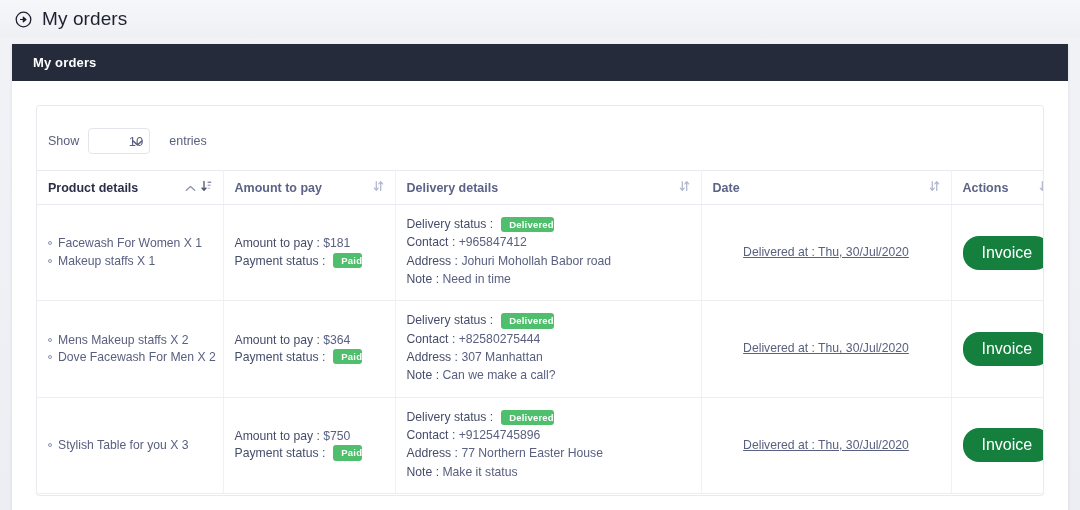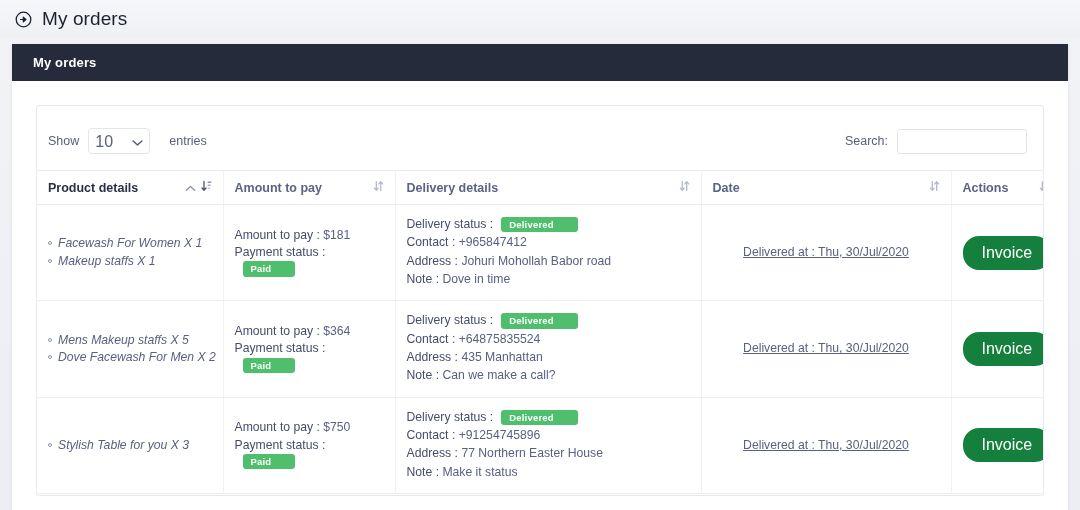--- a/index.html
+++ b/index.html
@@ -83,24 +83,25 @@
   }
   .dt-length .lbl-pre { margin-right: 9px; }
   .dt-length .lbl-post { margin-left: 19px; }
   select.len-select {
     appearance: none; -webkit-appearance: none;
     width: 62px; height: 26px;
     border: 1px solid #e3e5ec;
     border-radius: 4px;
     background: #fff;
     color: #5a6080;
-    font-size: 16px;
+    font-size: 13px;
     font-family: "Liberation Sans", sans-serif;
     padding: 0 6px;
     outline: none;
+    text-align: right;
   }
   .sel-wrap { position: relative; display: inline-block; }
   .sel-wrap .chev {
     position: absolute; right: 7px; top: 8px;
     pointer-events: none;
     color: #5a6080;
   }
   .dt-filter .srch-label { margin-right: 9px; }
   input.srch-input {
     width: 130px; height: 25px;
@@ -144,41 +145,41 @@
     color: #5a6080;
     padding: 11px 11px;
     border-bottom: 1px solid #eceef2;
     border-right: 1px solid #f0f1f5;
     vertical-align: middle;
     line-height: 1.42;
   }
   table.dt td:last-child { border-right: none; }
   table.dt tr:last-child td { border-bottom: 1px solid #eceef2; }
 
-  .prod-line { white-space: nowrap; font-style: italic; }
+  .prod-line { white-space: nowrap; }
   .prod-bullet {
     display: inline-block;
     width: 4px; height: 4px;
     border: 1px solid #8d93ab;
     border-radius: 50%;
     margin-right: 6px;
     vertical-align: 2px;
   }
   .lbl-b { font-weight: normal; color: #464d6b; }
   .dl-line { white-space: nowrap; margin-bottom: 1px; }
   .dl-line.status { display: flex; align-items: center; }
 
   .badge {
     display: inline-block;
     background: #4fbf6d;
     color: #fff;
     font-size: 9.5px;
     font-weight: bold;
     border-radius: 3px;
-    padding: 3px 24px 3px 8px;
+    padding: 3px 0 3px 8px;
     line-height: 1;
     letter-spacing: .2px;
     vertical-align: 1px;
   }
   .badge.ml { margin-left: 8px; }
   .date-cell { text-align: center; text-decoration: underline; }
   .btn-invoice {
     display: inline-block;
     background: #15803d;
     color: #fff;
@@ -234,26 +235,20 @@
                 <span class="chev">
                   <svg width="11" height="8" viewBox="0 0 11 8">
                       <path d="M1.2 2 L5.5 6 L9.8 2" fill="none" stroke="#5a6080" stroke-width="1.6" stroke-linecap="round" stroke-linejoin="round"></path>
                     </svg>
                 </span>
               </span>
               <span class="lbl-post">entries</span>
             </label>
           </div>
 
-          <div class="dt-filter">
-            <label>
-              <span class="srch-label">Search:</span>
-              <input class="srch-input" type="text" value="" style="">
-            </label>
-          </div>
         </div>
 
         <table class="dt">
           <colgroup>
               <col class="c1">
               <col class="c2">
               <col class="c3">
               <col class="c4">
               <col class="c5">
             </colgroup>
@@ -336,44 +331,44 @@
                 <div><span class="lbl-b">Amount to pay :</span> <span>$181</span></div>
                 <div><span class="lbl-b">Payment status :</span><span class="badge ml">Paid</span></div>
               </td>
               <td>
                 <div class="dl-line status">
                     <span class="lbl-b">Delivery status :</span>
                     <span class="badge ml">Delivered</span>
                   </div>
                 <div class="dl-line"><span class="lbl-b">Contact :</span> <span>+965847412</span></div>
                 <div class="dl-line"><span class="lbl-b">Address :</span> <span>Johuri Mohollah Babor road</span></div>
-                <div class="dl-line"><span class="lbl-b">Note :</span> <span>Dove in time</span></div>
+                <div class="dl-line"><span class="lbl-b">Note :</span> <span>Need in time</span></div>
               </td>
               <td class="date-cell"><span>Delivered at : Thu, 30/Jul/2020</span></td>
               <td>
                 <button class="btn-invoice">Invoice</button>
               </td>
             </tr>
 
             <tr>
               <td>
-                <div class="prod-line"><span class="prod-bullet"></span><span>Mens Makeup staffs X 5</span></div>
+                <div class="prod-line"><span class="prod-bullet"></span><span>Mens Makeup staffs X 2</span></div>
                 <div class="prod-line"><span class="prod-bullet"></span><span>Dove Facewash For Men X 2</span></div>
               </td>
               <td>
                 <div><span class="lbl-b">Amount to pay :</span> <span>$364</span></div>
                 <div><span class="lbl-b">Payment status :</span><span class="badge ml">Paid</span></div>
               </td>
               <td>
                 <div class="dl-line status">
                     <span class="lbl-b">Delivery status :</span>
                     <span class="badge ml">Delivered</span>
                   </div>
-                <div class="dl-line"><span class="lbl-b">Contact :</span> <span>+64875835524</span></div>
-                <div class="dl-line"><span class="lbl-b">Address :</span> <span>435 Manhattan</span></div>
+                <div class="dl-line"><span class="lbl-b">Contact :</span> <span>+82580275444</span></div>
+                <div class="dl-line"><span class="lbl-b">Address :</span> <span>307 Manhattan</span></div>
                 <div class="dl-line"><span class="lbl-b">Note :</span> <span>Can we make a call?</span></div>
               </td>
               <td class="date-cell"><span>Delivered at : Thu, 30/Jul/2020</span></td>
               <td>
                 <button class="btn-invoice">Invoice</button>
               </td>
             </tr>
 
             <tr>
               <td>

